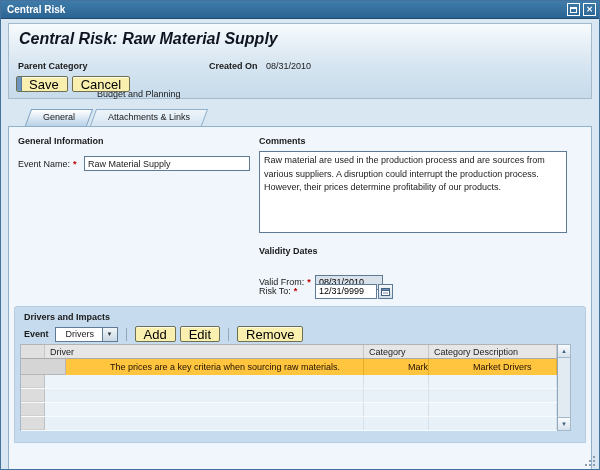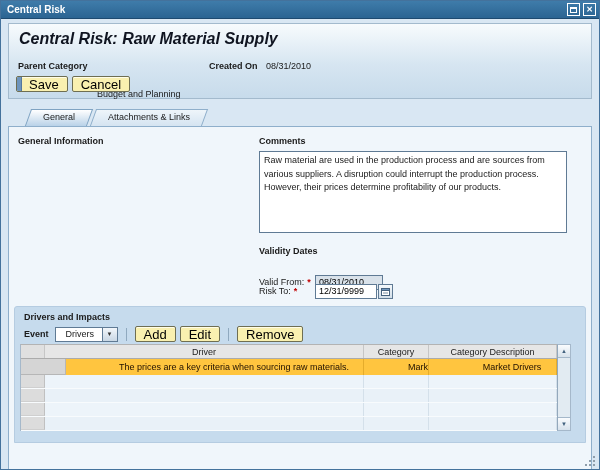--- a/index.html
+++ b/index.html
@@ -90,21 +90,21 @@
              align-items:center; gap:4px; }
   .show-label { font-weight:bold; margin-right:2px; }
   .select { display:flex; height:15px; cursor:pointer; }
   .select-text { width:48px; background:#fff; border:1px solid #5F7A94;
                  padding:1px 10px; line-height:11px; }
   .select-arrow { width:15px; background:linear-gradient(180deg,#F2F6FA,#C9D7E4);
                   border:1px solid #5F7A94; border-left:none; display:flex;
                   align-items:center; justify-content:center; font-size:6px; color:#333; }
   .sep { width:1px; height:13px; background:#8FA9BF; margin:0 4px; }
 
-  .table { position:absolute; left:5px; right:14px; top:37px; bottom:11px; display:flex;text-align:center; }
+  .table { position:absolute; left:5px; right:14px; top:37px; bottom:11px; display:flex; }
   .grid { flex:1; display:flex; flex-direction:column; border-left:1px solid #A5B8CA;
           border-top:1px solid #B3B3B3; background:#EAF2F9; }
   .trow { display:flex; height:15px; }
   .thead { background:#E6E6E6; border-bottom:1px solid #ABABAB; height:14px; }
   .cell { padding:1px 5px; line-height:12px; overflow:hidden; white-space:nowrap; }
   .c-sel  { width:24px; padding:0; }
   .c-driver { flex:1; }
   .c-cat  { width:65px; }
   .c-desc { width:128px; }
   .thead .cell { border-right:1px solid #C6C6C6; color:#222; }
@@ -178,20 +178,24 @@
     </div>
     <div class="tab">
       <span>Attachments &amp; Links</span>
     </div>
   </div>
 
   <div class="content-panel">
 
     <div class="section-title gi-title">General Information</div>
 
+    <div class="event-row">
+      <span class="flabel"><span>Event Name:</span><span class="req">*</span></span>
+      <input class="txt-input event-input" type="text" value="Raw Material Supply" style="">
+    </div>
 
     <div class="section-title cm-title">Comments</div>
     <textarea class="comments-area" style="">Raw material are used in the production process and are sources from various suppliers. A disruption could interrupt the production process. However, their prices determine profitability of our products.</textarea>
 
     <div class="section-title vd-title">Validity Dates</div>
 
     <div class="vrow vrow-from">
       <span class="vlabel"><span>Valid From:</span><span class="req">*</span></span>
       <input class="vfield vfrom" type="text" readonly="" value="08/31/2010" style="">
     </div>

